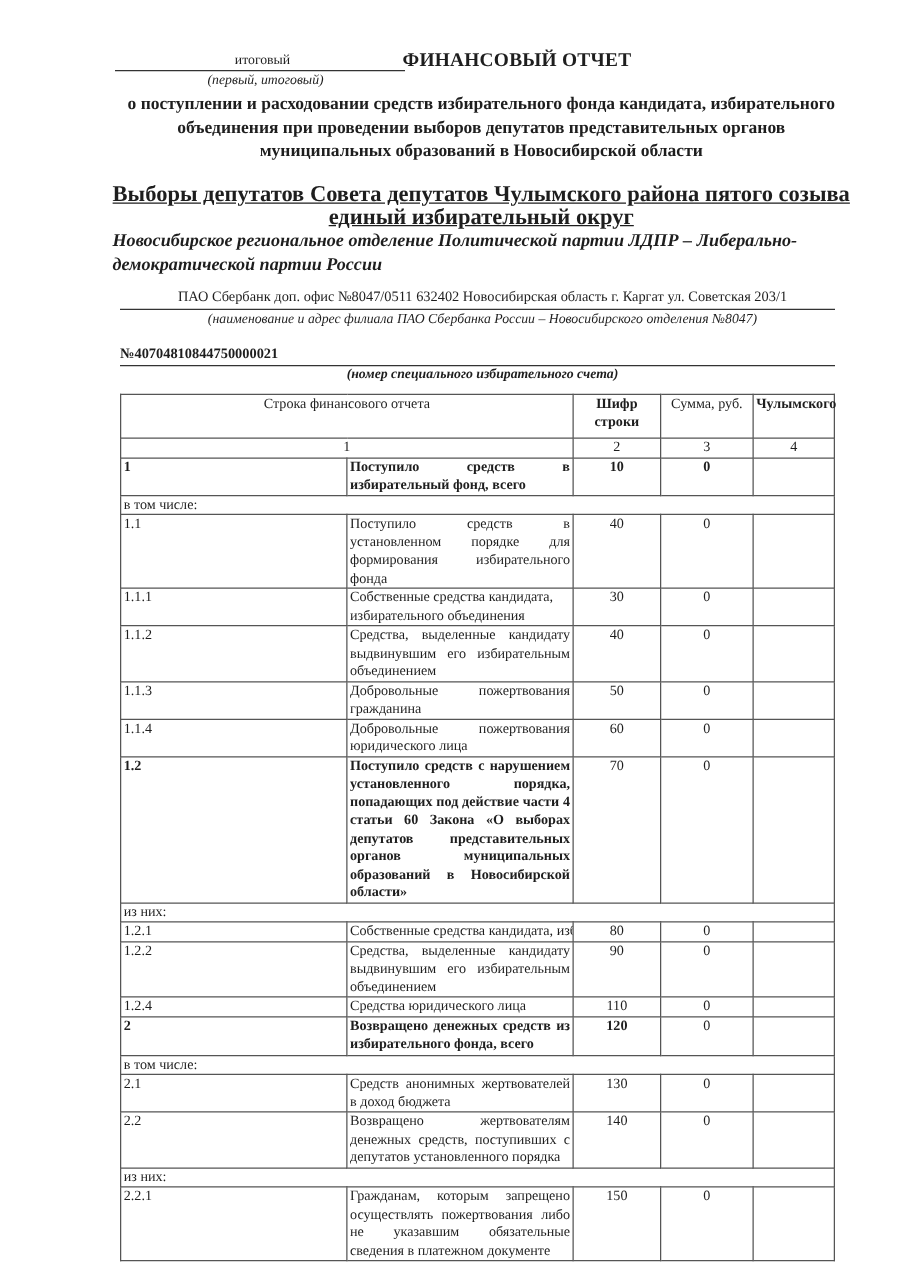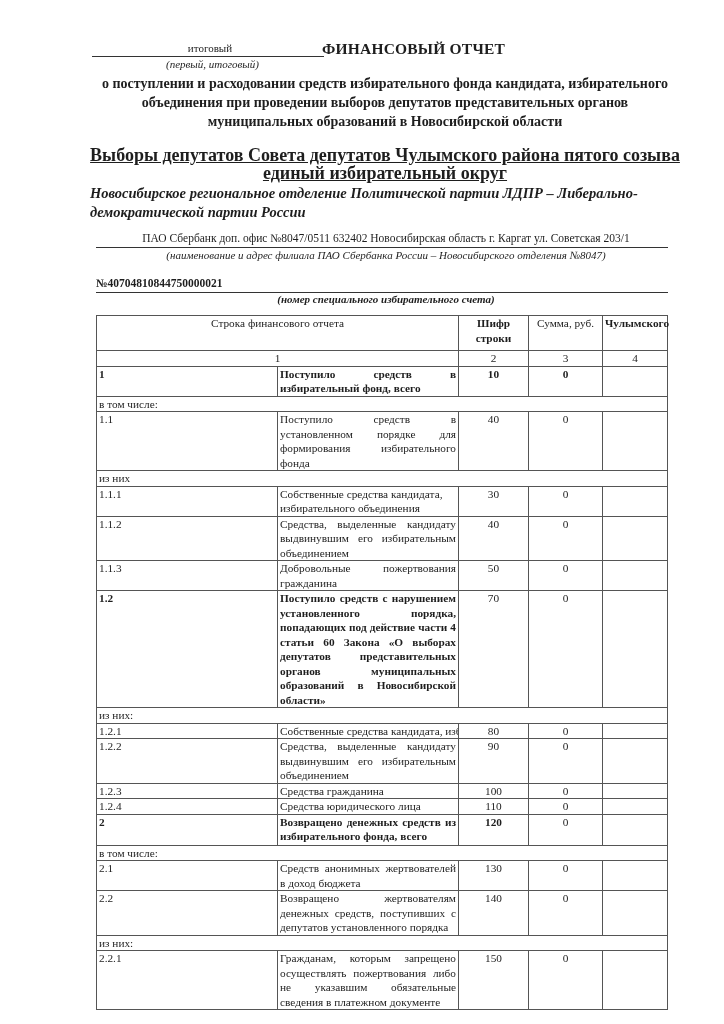--- a/index.html
+++ b/index.html
@@ -79,23 +79,20 @@
   </tr>
 
   <tr style="height:31px">
     <td class="num">1.1</td>
     <td class="text">Поступило средств в установленном порядке для формирования избирательного фонда</td>
     <td class="code">40</td>
     <td class="sum">0</td>
     <td class="note"></td>
   </tr>
 
-  <tr style="height:14px">
-    <td colspan="5" class="sub">из них</td>
-  </tr>
 
   <tr style="height:30px">
     <td class="num">1.1.1</td>
     <td class="text" style="text-align:left">Собственные средства кандидата, избирательного объединения</td>
     <td class="code">30</td>
     <td class="sum">0</td>
     <td class="note"></td>
   </tr>
 
   <tr style="height:31px">
@@ -107,20 +104,27 @@
   </tr>
 
   <tr style="height:15px">
     <td class="num">1.1.3</td>
     <td class="text">Добровольные пожертвования гражданина</td>
     <td class="code">50</td>
     <td class="sum">0</td>
     <td class="note"></td>
   </tr>
 
+  <tr style="height:15px">
+    <td class="num">1.1.4</td>
+    <td class="text">Добровольные пожертвования юридического лица</td>
+    <td class="code">60</td>
+    <td class="sum">0</td>
+    <td class="note"></td>
+  </tr>
 
   <tr style="height:61px">
     <td class="num b">1.2</td>
     <td class="text b">Поступило средств с нарушением установленного порядка, попадающих под действие части 4 статьи 60 Закона «О выборах депутатов представительных органов муниципальных образований в Новосибирской области»</td>
     <td class="code">70</td>
     <td class="sum">0</td>
     <td class="note"></td>
   </tr>
 
   <tr style="height:15px">
@@ -136,27 +140,20 @@
   </tr>
 
   <tr style="height:30px">
     <td class="num">1.2.2</td>
     <td class="text">Средства, выделенные кандидату выдвинувшим его избирательным объединением</td>
     <td class="code">90</td>
     <td class="sum">0</td>
     <td class="note"></td>
   </tr>
 
-  <tr style="height:15px">
-    <td class="num">1.2.3</td>
-    <td class="text">Средства гражданина</td>
-    <td class="code">100</td>
-    <td class="sum">0</td>
-    <td class="note"></td>
-  </tr>
 
   <tr style="height:15px">
     <td class="num">1.2.4</td>
     <td class="text">Средства юридического лица</td>
     <td class="code">110</td>
     <td class="sum">0</td>
     <td class="note"></td>
   </tr>
 
   <tr class="b" style="height:31px">

